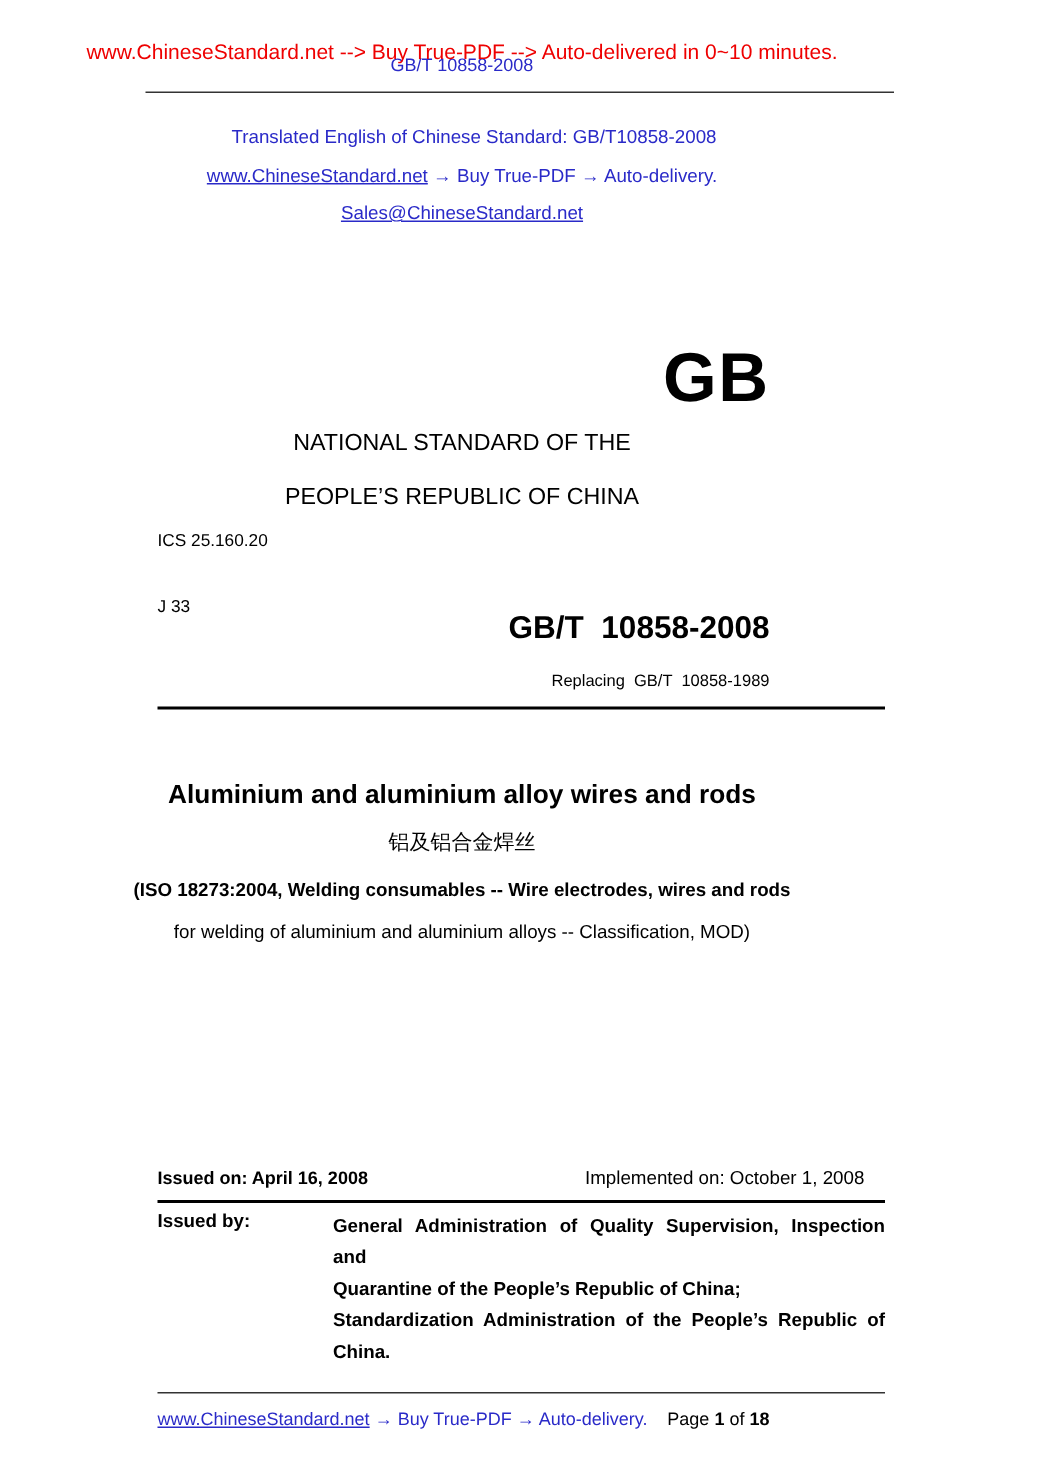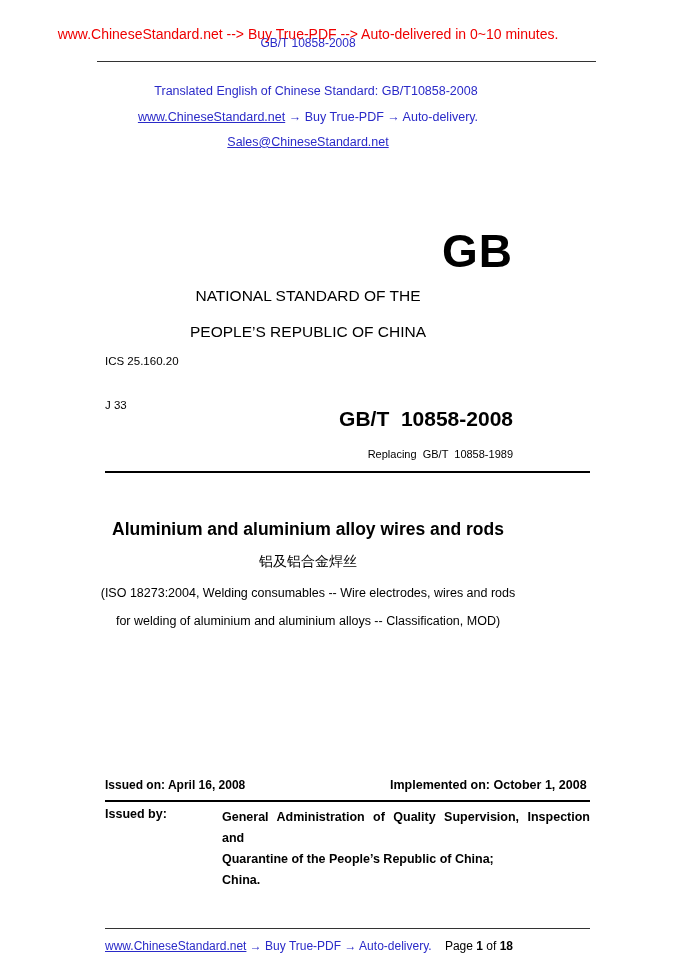--- a/index.html
+++ b/index.html
@@ -68,30 +68,30 @@
     top: 448px;
     right: 103px;
     font-size: 11px;
     text-align: right;
     white-space: pre-wrap;
   }
   .main-rule { top: 471px; left: 105px; width: 485px; height: 2px; background: #000; }
 
   .title-en { top: 519px; font-size: 17.5px; font-weight: bold; }
   .title-zh { top: 553px; font-size: 14px; }
-  .iso-1 { top: 586px; font-size: 12.5px; }
+  .iso-1 { top: 586px; font-size: 12.5px; font-weight: bold; }
   .iso-2 { top: 614px; font-size: 12.5px; }
 
   .issued-date {
     top: 778px; left: 105px;
     font-size: 12px; font-weight: bold;
   }
   .implemented-date {
     top: 778px; left: 370px;
-    font-size: 12.5px; font-weight: bold; padding-left: 20px;
+    font-size: 12.5px; font-weight: normal; padding-left: 20px;
   }
   .mid-rule { top: 800px; left: 105px; width: 485px; height: 2px; background: #000; }
 
   .issued-by {
     top: 807px; left: 105px; width: 485px;
     display: flex;
     font-size: 12.5px;
     font-weight: bold;
   }
   .ib-label { width: 73px; flex: 0 0 73px; }
@@ -147,20 +147,21 @@
   <div class="abs issued-date">Issued on: April 16, 2008</div>
   <div class="abs implemented-date">Implemented on: October 1, 2008</div>
 
   <div class="abs mid-rule"></div>
 
   <div class="abs issued-by">
     <span class="ib-label">Issued by:</span>
     <div class="ib-text">
       <div class="jline">General Administration of Quality Supervision, Inspection and</div>
       <div>Quarantine of the People’s Republic of China;</div>
+      <div class="jline">Standardization Administration of the People’s Republic of</div>
       <div>China.</div>
     </div>
   </div>
 
   <div class="abs rule footer-rule"></div>
 
   <div class="abs footer-left blue"><span class="u">www.ChineseStandard.net</span><span> → Buy True-PDF → Auto-delivery.</span></div>
 
   <div class="abs footer-right"><span>Page</span>&nbsp;<span class="b">1</span>&nbsp;<span>of</span>&nbsp;<span class="b">18</span></div>
 

